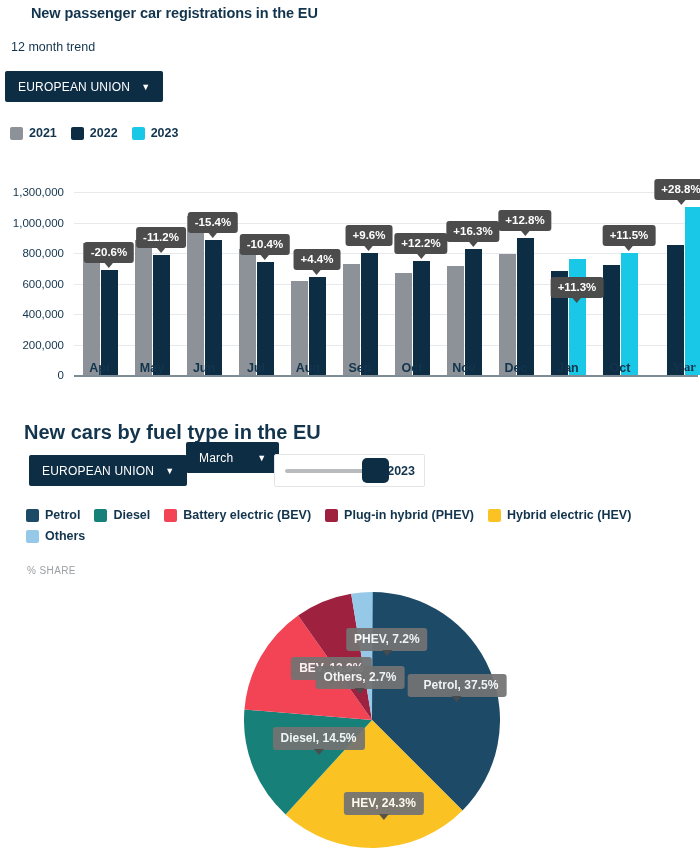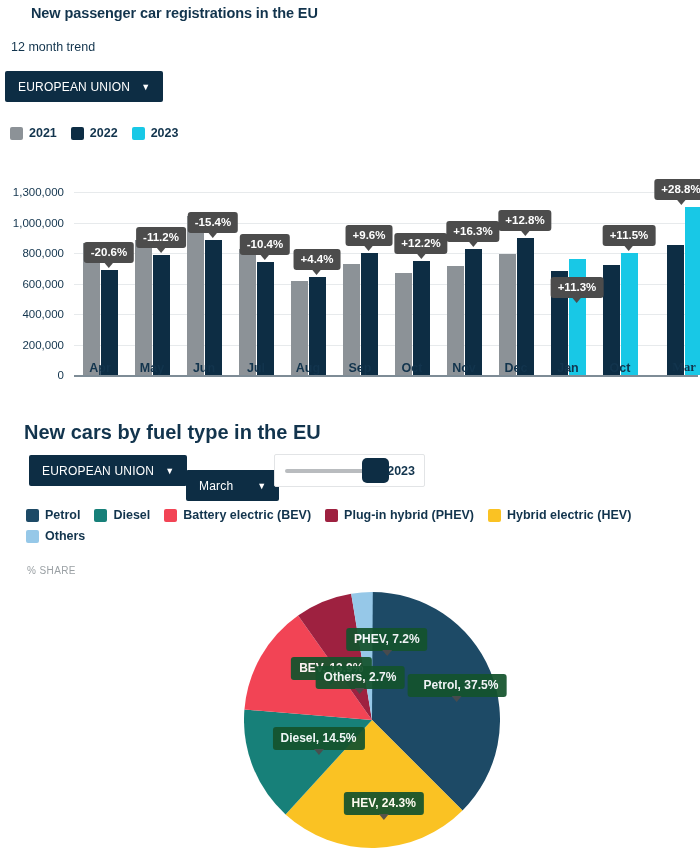--- a/index.html
+++ b/index.html
@@ -92,21 +92,21 @@
     border-right: 5px solid transparent;
     border-top: 6px solid #4c4c4c;
   }
 
   
   .h2-title {
     position: absolute; left: 24px; top: 421px;
     font-size: 20px; font-weight: bold; color: #12344d;
   }
   #region-dd-2 { position: absolute; left: 29px; top: 455px; }
-  #month-dd    { position: absolute; left: 186px; top: 470px; gap: 24px; }
+  #month-dd    { position: absolute; left: 186px; top: 442px; gap: 24px; }
 
   #year-slider {
     position: absolute; left: 274px; top: 454px;
     width: 151px; height: 33px;
     background: #ffffff;
     border: 1px solid #e2e4e6;
     border-radius: 2px;
     display: flex; align-items: center;
   }
   .sl-track {
@@ -142,21 +142,21 @@
   }
 
   
   #pie-chart {
     position: absolute; left: 244px; top: 592px;
     width: 256px; height: 256px;
   }
   #pie-chart svg { display: block; }
   .pie-tip {
     position: absolute;
-    background: #14532d; color: #fff;
+    background: #737373; color: #fff;
     font-size: 12px; font-weight: bold;
     padding: 4px 8px 5px; border-radius: 3px;
     white-space: nowrap; transform: translateX(-50%);
     opacity: 0.93;
   }
   .pie-tip::after {
     content: ""; position: absolute;
     left: 50%; bottom: -5px; margin-left: -5px;
     border-left: 5px solid transparent;
     border-right: 5px solid transparent;

